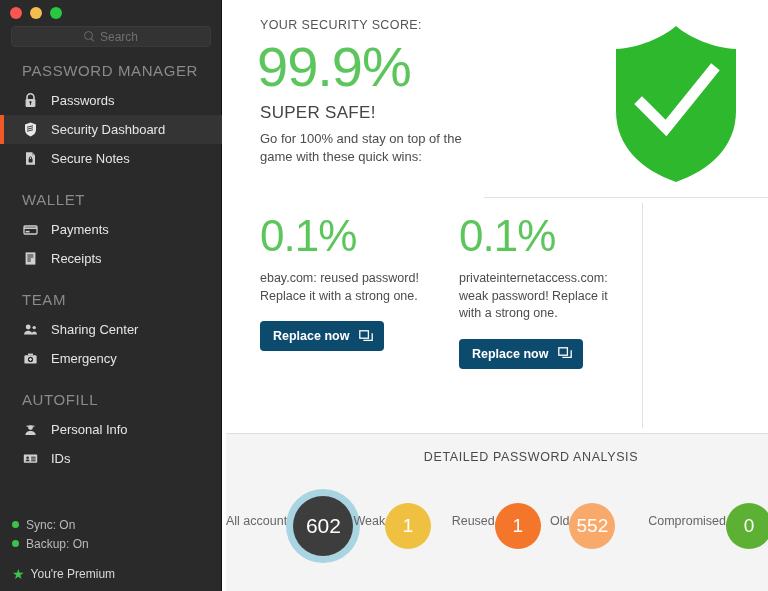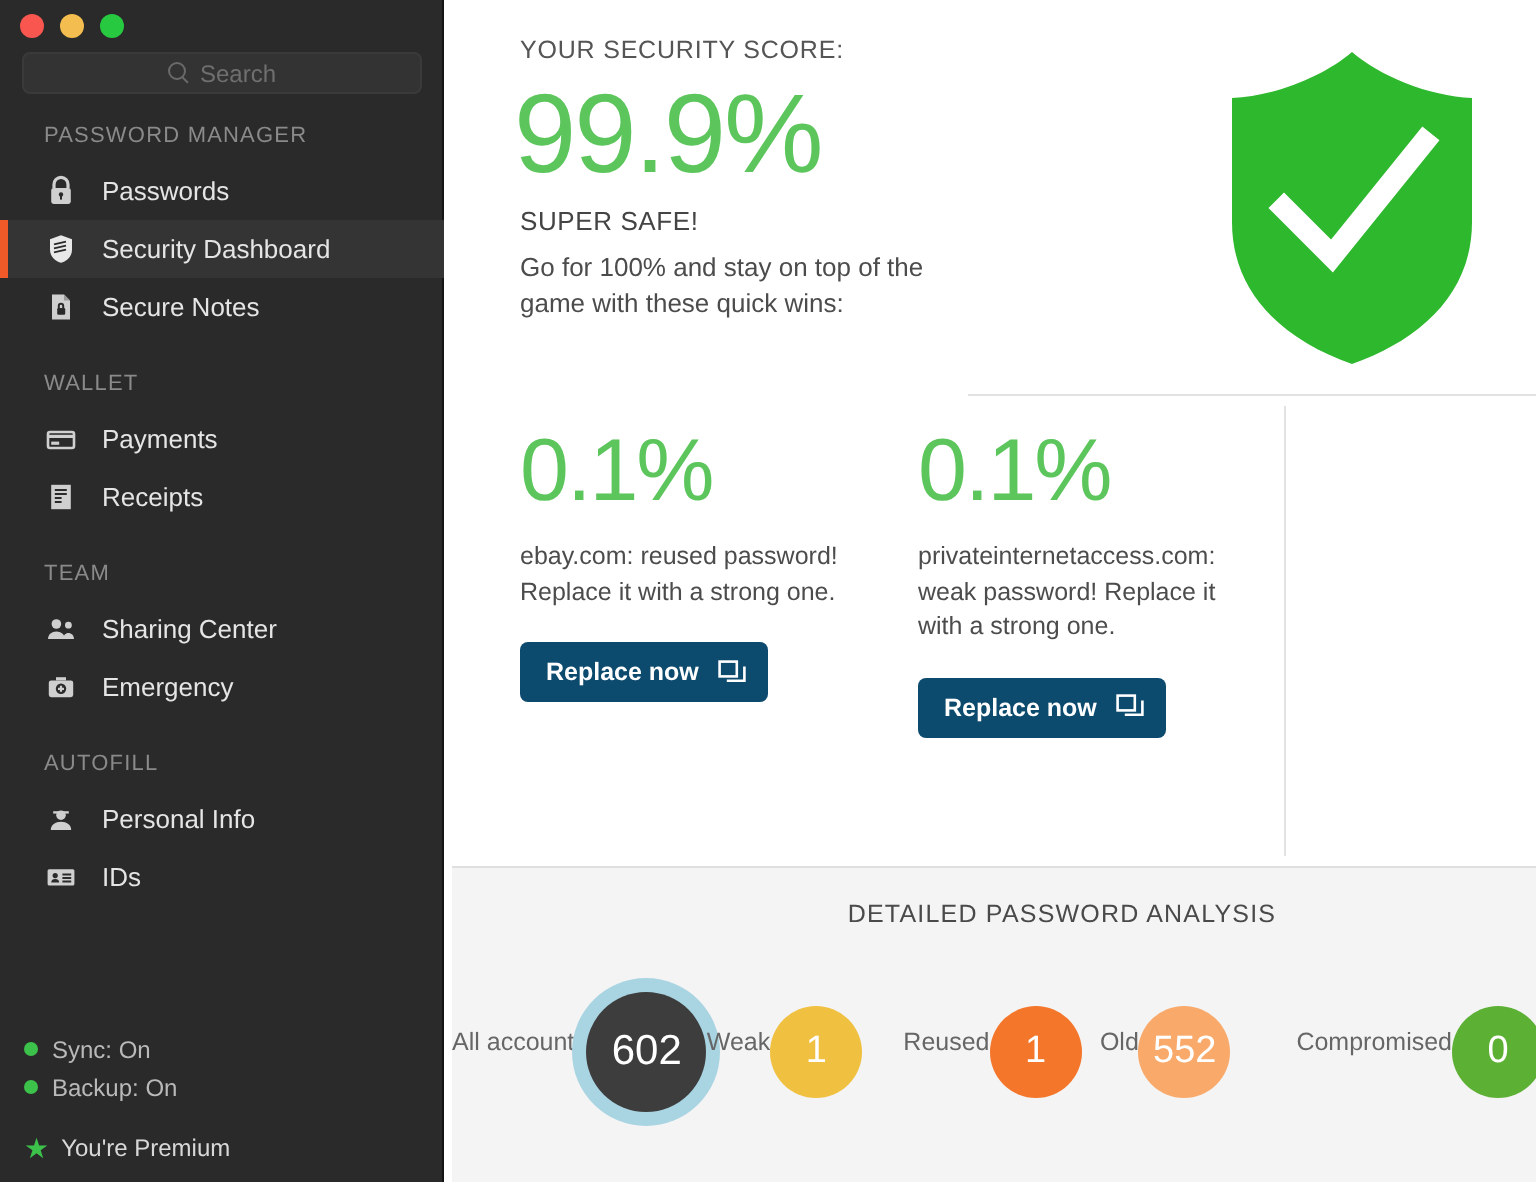--- a/index.html
+++ b/index.html
@@ -44,21 +44,21 @@
   }
   .search-icon::after {
     content: ""; position: absolute; left: 7px; top: 7px;
     width: 4px; height: 1.4px; background: #6a6a6a;
     transform: rotate(45deg); transform-origin: left center;
   }
   .search-ph { color: #6f6f6f; font-size: 12px; line-height: 12px; }
 
   .nav { position: absolute; top: 62px; left: 0; width: 222px; }
   .group-title {
-    color: #8a8a8a; font-size: 11px; letter-spacing: 0.6px;
+    color: #8a8a8a; font-size: 15px; letter-spacing: 0.6px;
     padding: 0 0 0 22px; margin-bottom: 7px; text-transform: uppercase;
   }
   .group { margin-bottom: 18px; }
   .nav-item {
     height: 29px; display: flex; align-items: center;
     padding-left: 22px; position: relative; gap: 12px;
   }
   .nav-item.active { background: #343434; }
   .nav-item.active::before {
     content: ""; position: absolute; left: 0; top: 0;
@@ -80,21 +80,21 @@
 
   
   .main { flex: 1 1 auto; position: relative; background: #ffffff; height: 591px; }
 
   .score-area { position: absolute; left: 0; top: 0; width: 546px; padding: 18px 0 0 38px; }
   .score-label { color: #555555; font-size: 12.5px; letter-spacing: 0.4px; }
   .score-value {
     color: #5cc65c; font-size: 56px; line-height: 60px;
     font-weight: 300; margin: 5px 0 6px -3px; letter-spacing: -1px;
   }
-  .score-sub { color: #444444; font-size: 13px; letter-spacing: 0.3px; margin-bottom: 7px; }
+  .score-sub { color: #444444; font-size: 17px; letter-spacing: 0.3px; margin-bottom: 7px; }
   .score-desc { color: #4c4c4c; font-size: 13px; line-height: 18px; max-width: 225px; }
 
   .shield { position: absolute; right: 16px; top: 24px; width: 152px; height: 160px; }
 
   .hrule { position: absolute; left: 262px; top: 197px; width: 318px; height: 1px; background: #e2e2e2; }
   .vrule { position: absolute; left: 420px; top: 203px; width: 1px; height: 225px; background: #e2e2e2; }
 
   .cards { position: absolute; left: 0; top: 210px; width: 546px; display: flex; }
   .card { width: 159px; }
   .card.one { margin-left: 38px; margin-right: 0; }

